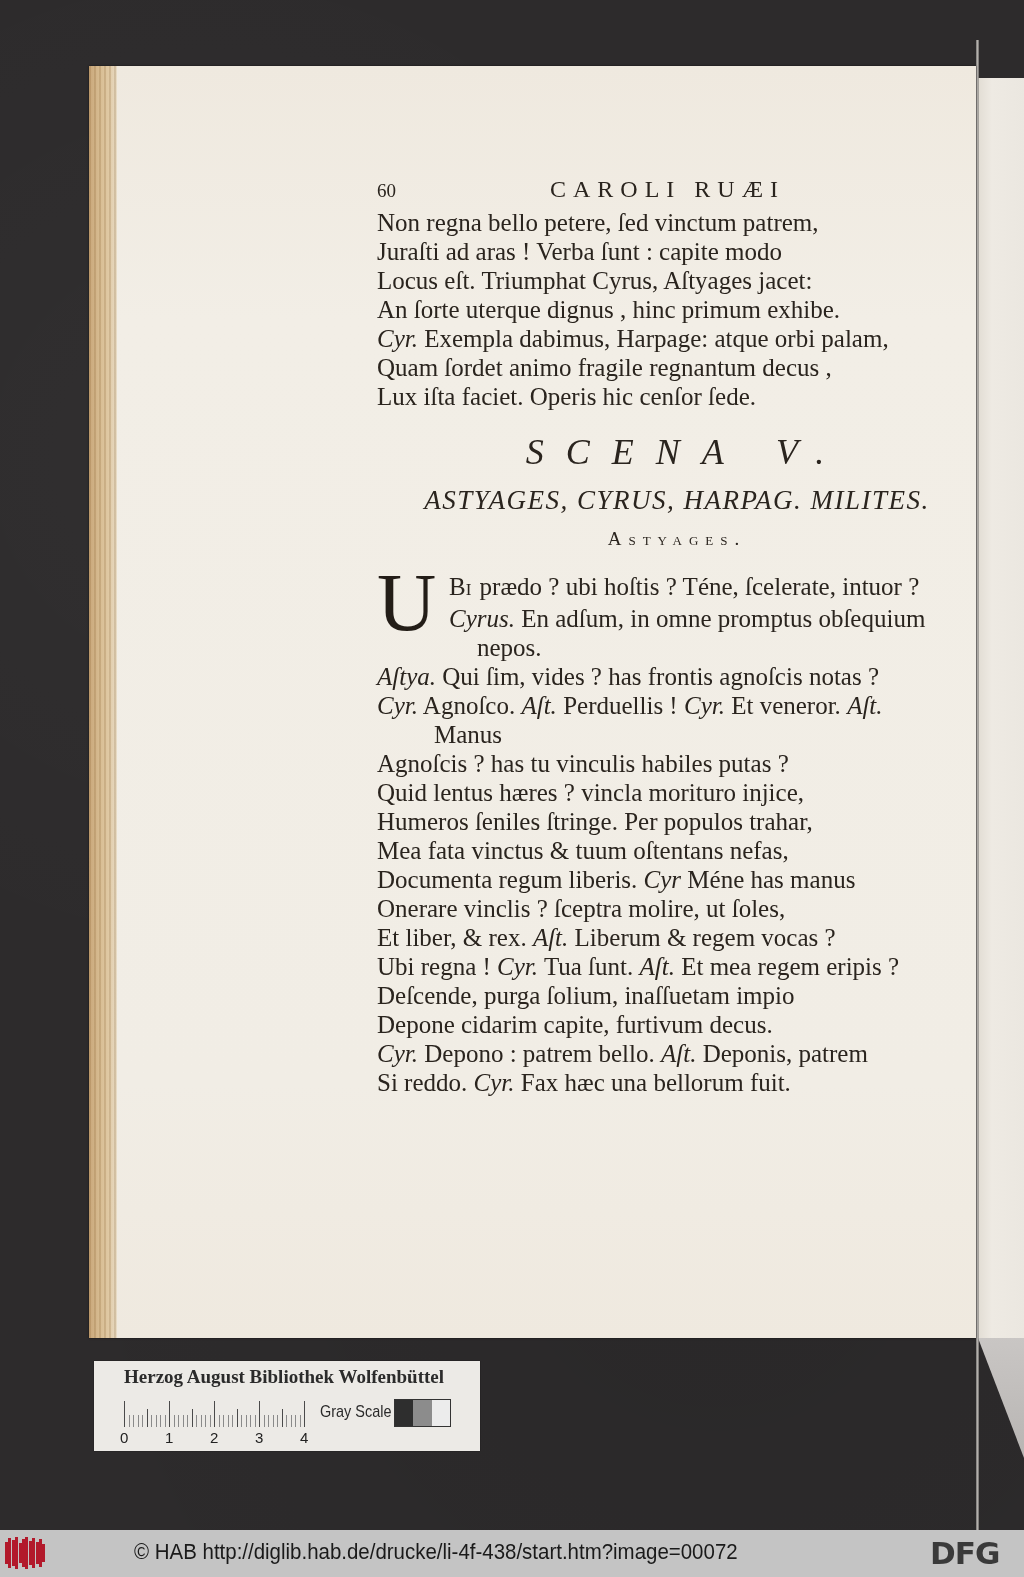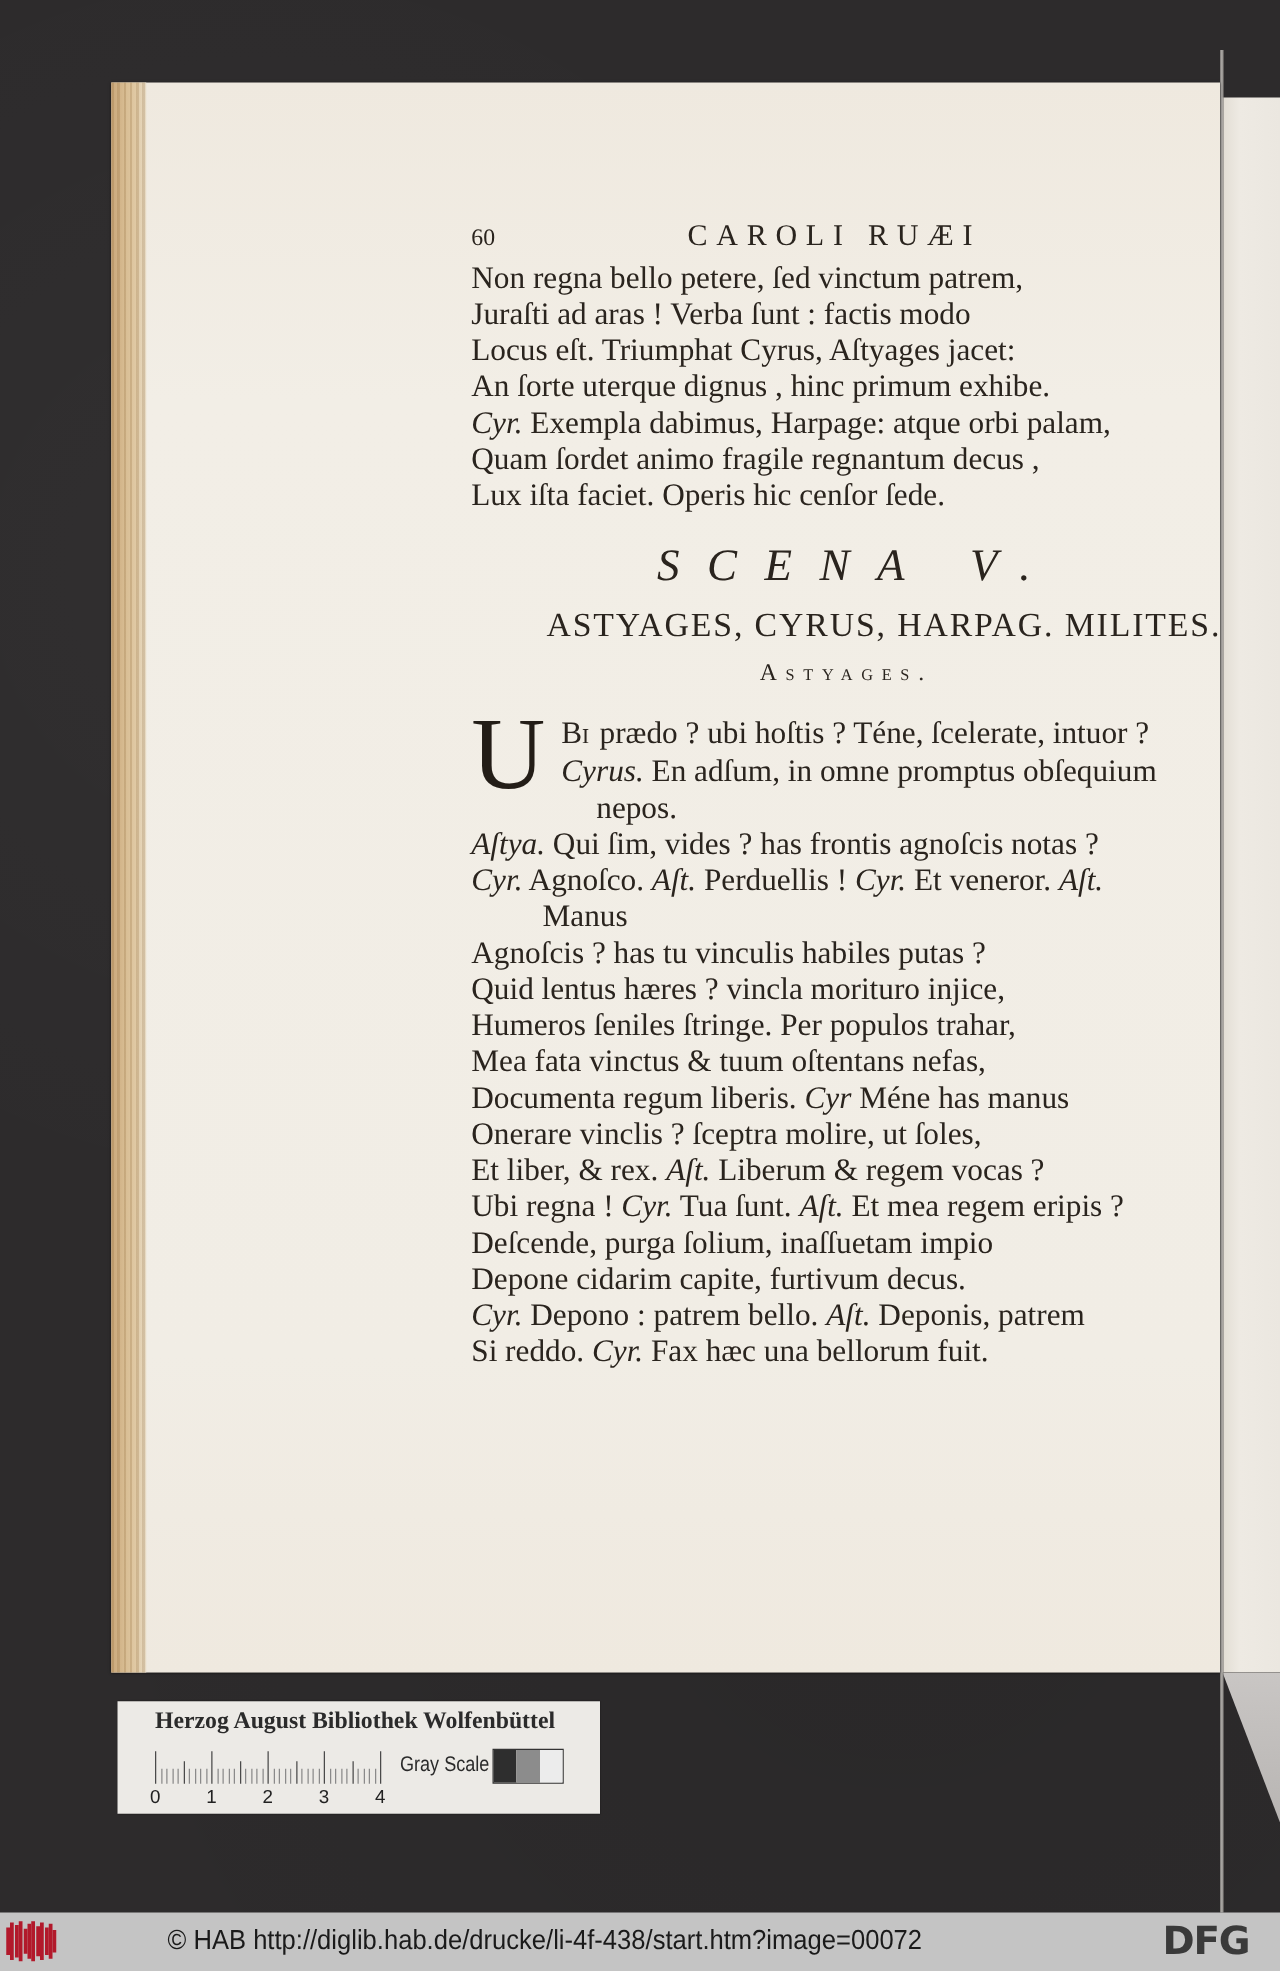--- a/index.html
+++ b/index.html
@@ -60,21 +60,21 @@
   .line {
     font-size: 25px; line-height: 29px; white-space: nowrap; font-family: Liberation Serif, serif;
   }
   .line i { font-style: italic; text-align: center; }
   .indent2 { padding-left: 57px; }
   .scene-title {
     text-align: center; font-size: 36px; letter-spacing: 22px;
     margin-top: 20px; height: 46px; padding-left: 18px; font-style: italic;
   }
   .cast-list {
-    text-align: right; font-size: 27px; letter-spacing: 1.5px;
+    text-align: center; font-style: italic; font-size: 27px; letter-spacing: 1.5px;
     margin-top: 8px; height: 40px; white-space: nowrap;
   }
   .speaker-head {
     text-align: center; font-size: 19px; letter-spacing: 7px;
     margin-top: 3px; height: 44px; font-variant: small-caps;
   }
   .dropcap-wrap { position: relative; }
   .dropcap {
     position: absolute; left: 0; top: -4px; font-size: 82px; line-height: 70px;
     font-family: "Liberation Serif", serif; color: #231d17;
@@ -150,21 +150,21 @@
   <div class="page-edge"></div>
 
   <div class="text-block">
     <div class="running-head">
       <span class="page-number">60</span>
       <span class="running-title">CAROLI RUÆI</span>
     </div>
 
     <div id="lines-top">
         <div class="line"><span>Non regna bello petere, ſed vinctum patrem,</span></div>
-        <div class="line"><span>Juraſti ad aras ! Verba ſunt : factis modo</span></div>
+        <div class="line"><span>Juraſti ad aras ! Verba ſunt : capite modo</span></div>
         <div class="line"><span>Locus eſt. Triumphat Cyrus, Aſtyages jacet:</span></div>
         <div class="line"><span>An ſorte uterque dignus , hinc primum exhibe.</span></div>
         <div class="line"><i>Cyr.</i><span> Exempla dabimus, Harpage: atque orbi palam,</span></div>
         <div class="line"><span>Quam ſordet animo fragile regnantum decus ,</span></div>
         <div class="line"><span>Lux iſta faciet. Operis hic cenſor ſede.</span></div>
       </div>
 
     <div class="scene-title">SCENA V.</div>
     <div class="cast-list">ASTYAGES, CYRUS, HARPAG. MILITES.</div>
     <div class="speaker-head">Astyages.</div>

